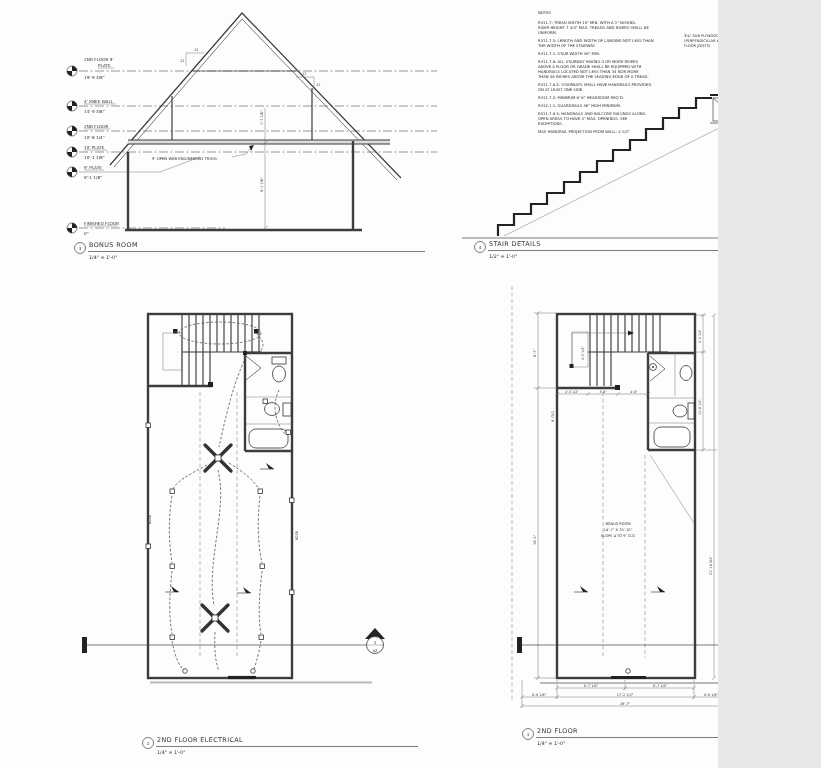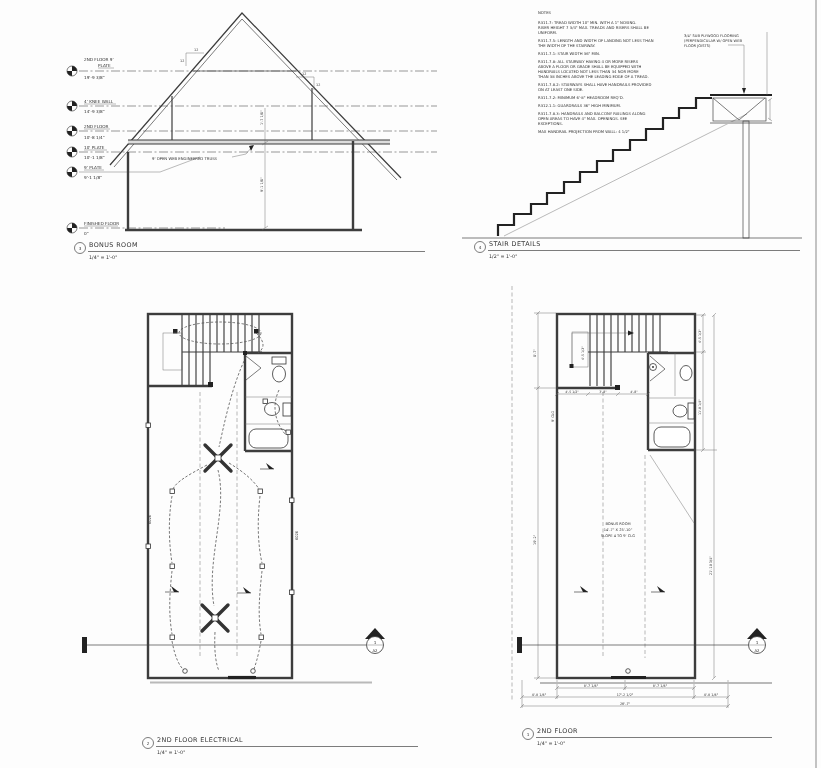--- a/index.html
+++ b/index.html
@@ -1,16 +1,16 @@
 <!DOCTYPE html>
 <html><head>
 <meta charset="utf-8">
 <style>
   html,body{margin:0;padding:0;background:#e8e8e8;}
-  .sheet{width:821px;height:768px;position:relative;background:#fdfdfd;overflow:hidden;
+  .sheet{width:718px;height:768px;position:relative;background:#fdfdfd;overflow:hidden;
          font-family:"Liberation Sans", sans-serif;}
   svg{position:absolute;left:0;top:0;}
   text{font-family:"DejaVu Sans","Liberation Sans",sans-serif;fill:#333;}
   .t32{font-size:3.2px}.t34{font-size:3.4px}.t36{font-size:3.6px}.t38{font-size:3.8px}
   .t42{font-size:4.2px}.t48{font-size:4.8px}
   .t6{font-size:6.4px;letter-spacing:.4px}
   .mid{text-anchor:middle}
   .thin{stroke:#444;stroke-width:.7;fill:none}
   .xthin{stroke:#666;stroke-width:.45;fill:none}
   .med{stroke:#3d3d3d;stroke-width:1.2;fill:none}

